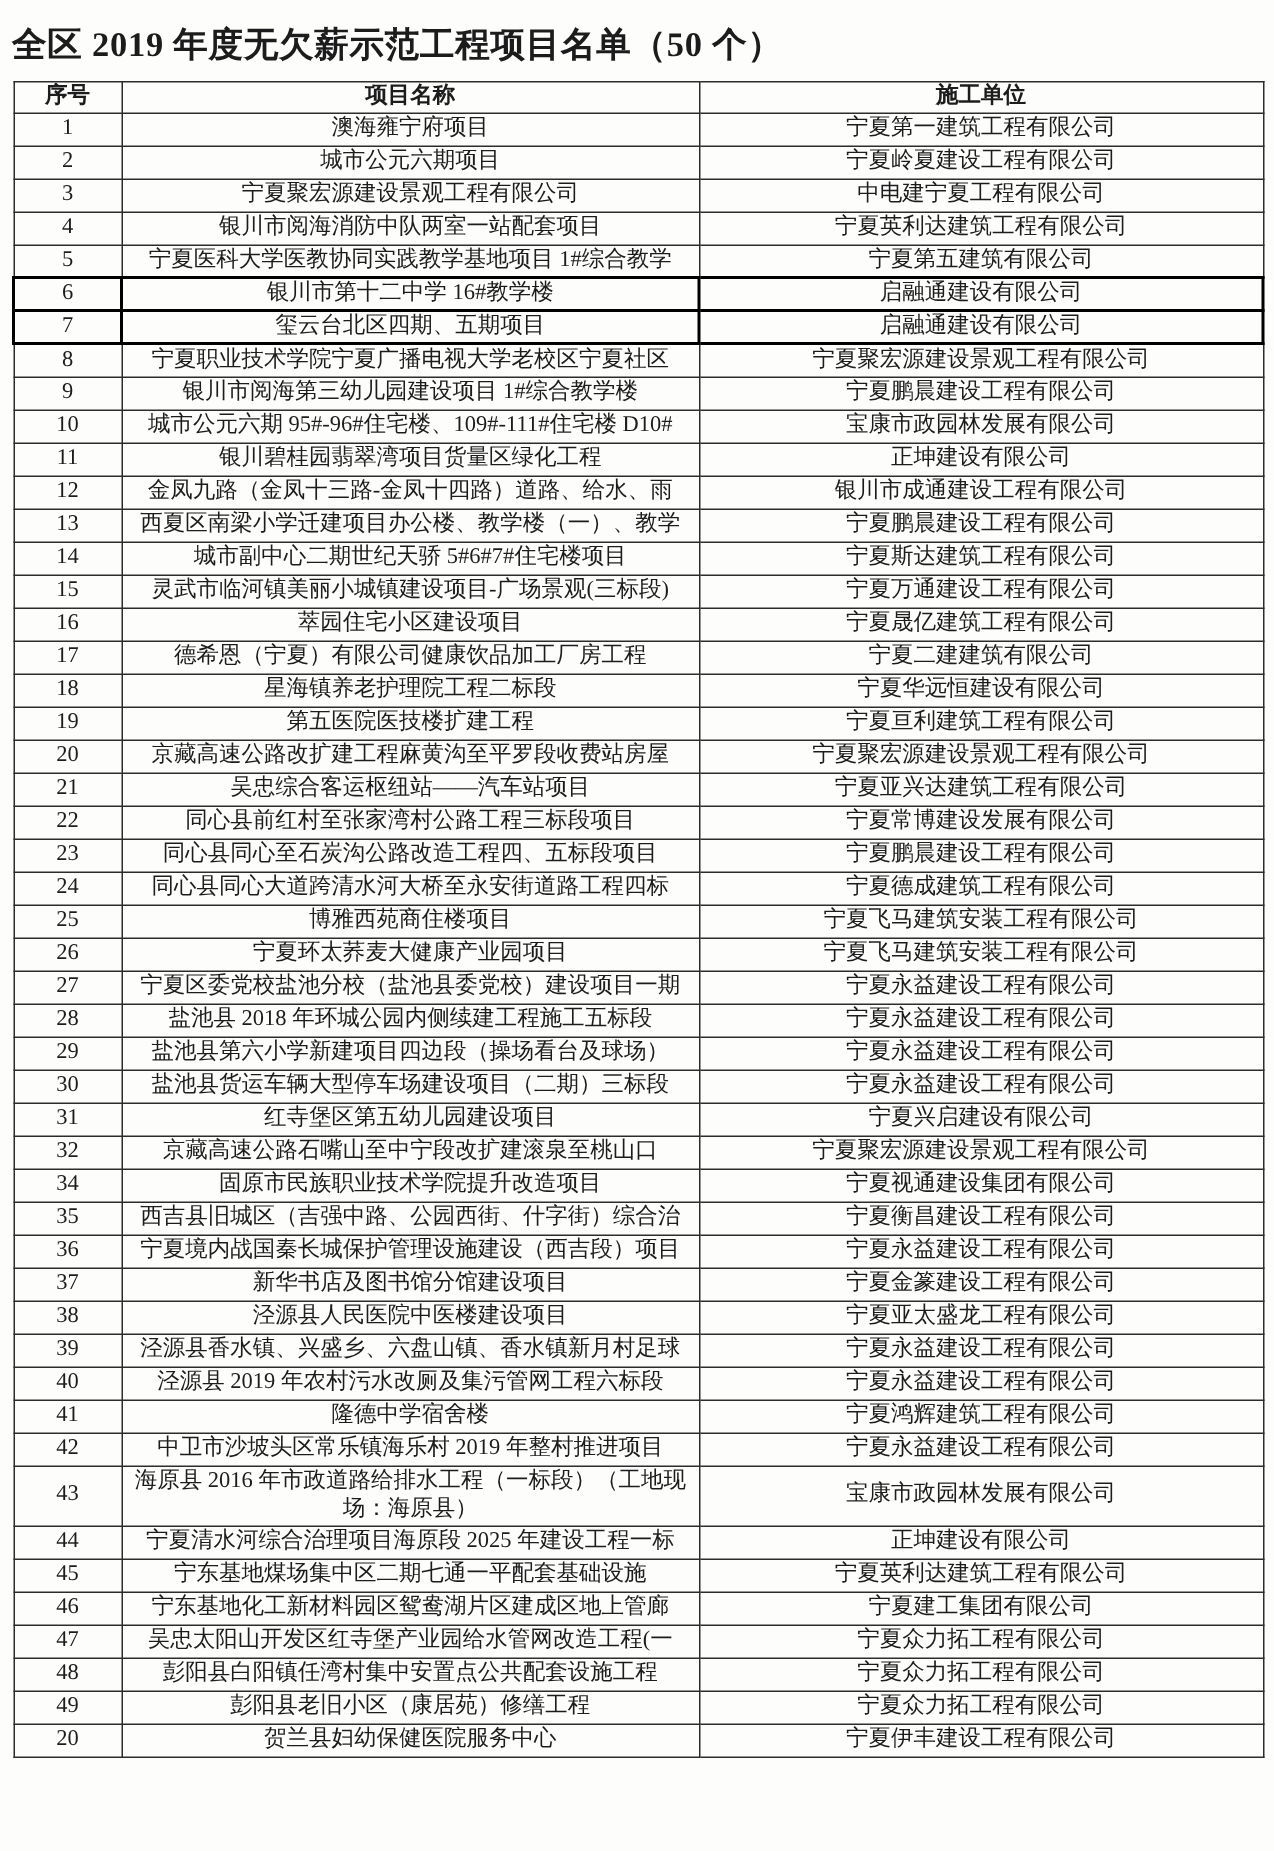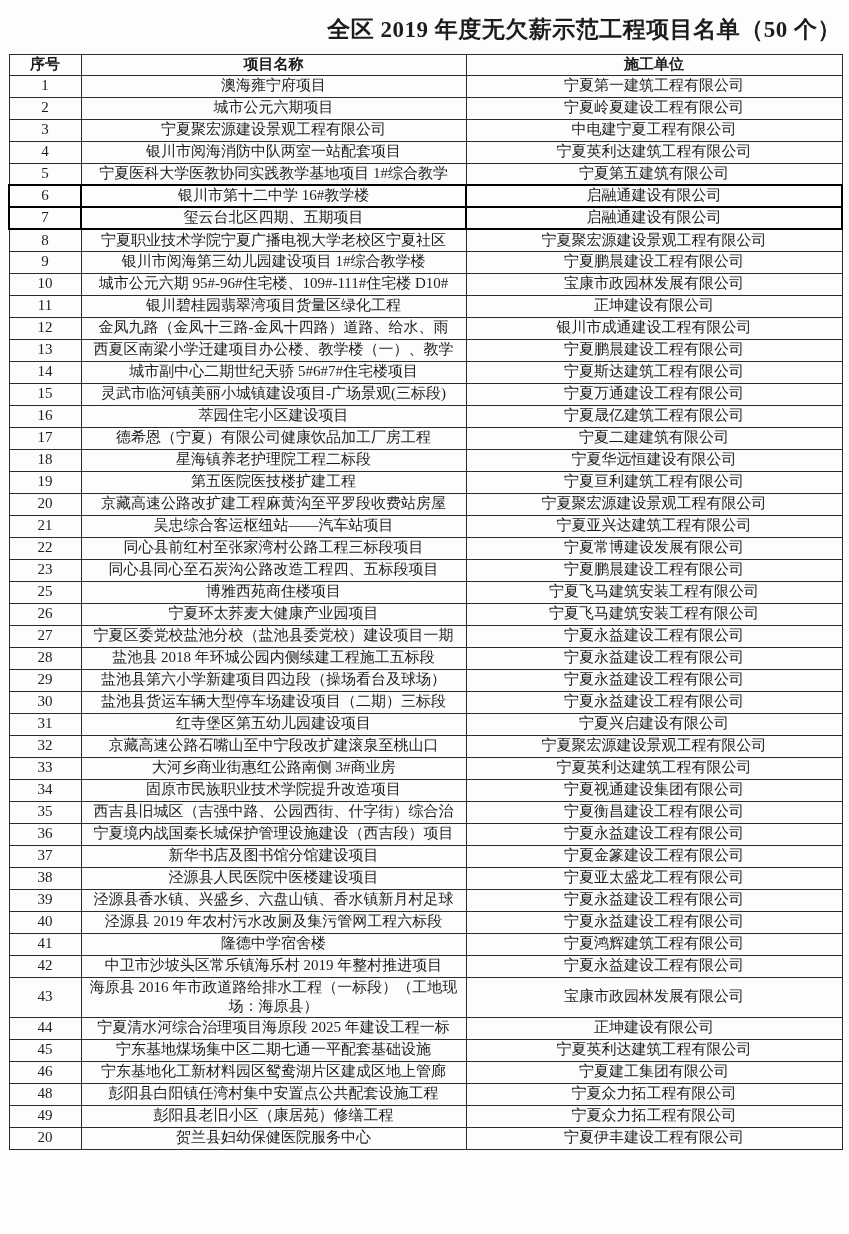--- a/index.html
+++ b/index.html
@@ -11,21 +11,21 @@
     color: #1c1c1c;
   }
   .page {
     width: 849px;
     min-height: 1234px;
     padding: 10px 8px 6px 8px;
     background: #fdfdfc;
   }
   .title {
     margin: 4px 0 9px 0;
-    text-align: right;
+    text-align: left;
     font-size: 23px;
     font-weight: bold;
     letter-spacing: 0.5px;
   }
   table.roster {
     width: 833px;
     margin: 0 auto;
     border-collapse: collapse;
     table-layout: fixed;
   }
@@ -178,20 +178,25 @@
           <td class="num">22</td>
           <td>同心县前红村至张家湾村公路工程三标段项目</td>
           <td>宁夏常博建设发展有限公司</td>
         </tr>
         <tr>
           <td class="num">23</td>
           <td>同心县同心至石炭沟公路改造工程四、五标段项目</td>
           <td>宁夏鹏晨建设工程有限公司</td>
         </tr>
         <tr>
+          <td class="num">24</td>
+          <td>同心县同心大道跨清水河大桥至永安街道路工程四标</td>
+          <td>宁夏德成建筑工程有限公司</td>
+        </tr>
+        <tr>
           <td class="num">25</td>
           <td>博雅西苑商住楼项目</td>
           <td>宁夏飞马建筑安装工程有限公司</td>
         </tr>
         <tr>
           <td class="num">26</td>
           <td>宁夏环太荞麦大健康产业园项目</td>
           <td>宁夏飞马建筑安装工程有限公司</td>
         </tr>
         <tr>
@@ -218,25 +223,20 @@
           <td class="num">31</td>
           <td>红寺堡区第五幼儿园建设项目</td>
           <td>宁夏兴启建设有限公司</td>
         </tr>
         <tr>
           <td class="num">32</td>
           <td>京藏高速公路石嘴山至中宁段改扩建滚泉至桃山口</td>
           <td>宁夏聚宏源建设景观工程有限公司</td>
         </tr>
         <tr>
-          <td class="num">33</td>
-          <td>大河乡商业街惠红公路南侧 3#商业房</td>
-          <td>宁夏英利达建筑工程有限公司</td>
-        </tr>
-        <tr>
           <td class="num">34</td>
           <td>固原市民族职业技术学院提升改造项目</td>
           <td>宁夏视通建设集团有限公司</td>
         </tr>
         <tr>
           <td class="num">35</td>
           <td>西吉县旧城区（吉强中路、公园西街、什字街）综合治</td>
           <td>宁夏衡昌建设工程有限公司</td>
         </tr>
         <tr>
@@ -286,20 +286,25 @@
         </tr>
         <tr>
           <td class="num">45</td>
           <td>宁东基地煤场集中区二期七通一平配套基础设施</td>
           <td>宁夏英利达建筑工程有限公司</td>
         </tr>
         <tr>
           <td class="num">46</td>
           <td>宁东基地化工新材料园区鸳鸯湖片区建成区地上管廊</td>
           <td>宁夏建工集团有限公司</td>
+        </tr>
+        <tr>
+          <td class="num">47</td>
+          <td>吴忠太阳山开发区红寺堡产业园给水管网改造工程(一</td>
+          <td>宁夏众力拓工程有限公司</td>
         </tr>
         <tr>
           <td class="num">48</td>
           <td>彭阳县白阳镇任湾村集中安置点公共配套设施工程</td>
           <td>宁夏众力拓工程有限公司</td>
         </tr>
         <tr>
           <td class="num">49</td>
           <td>彭阳县老旧小区（康居苑）修缮工程</td>
           <td>宁夏众力拓工程有限公司</td>

